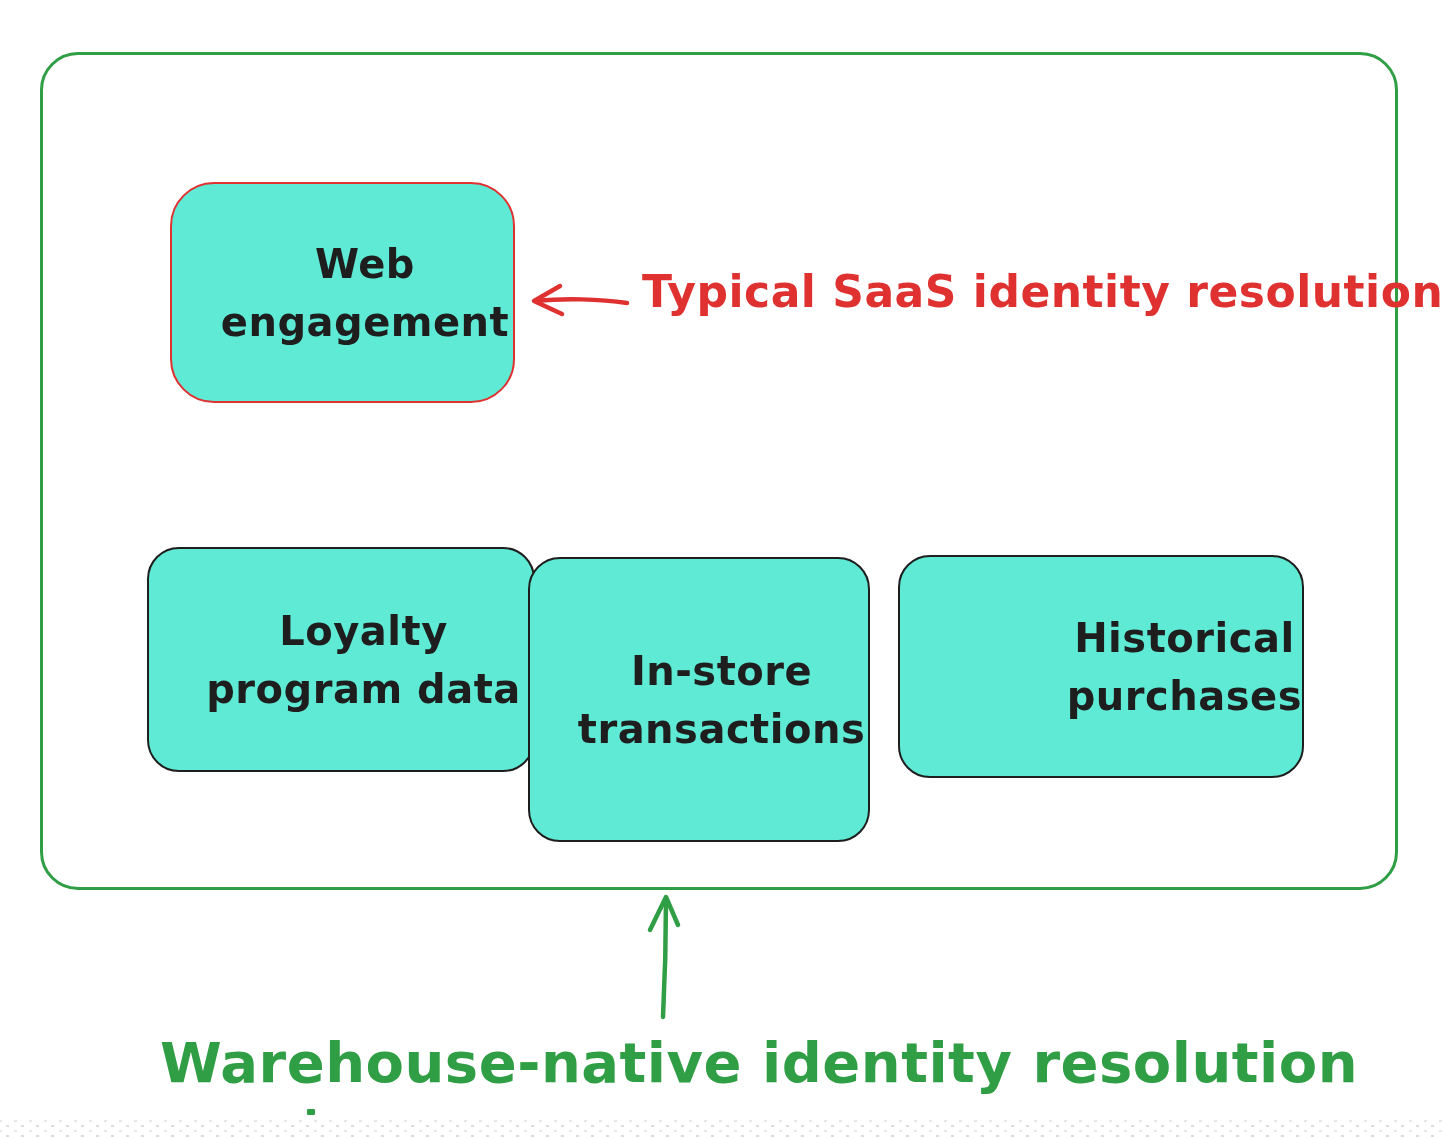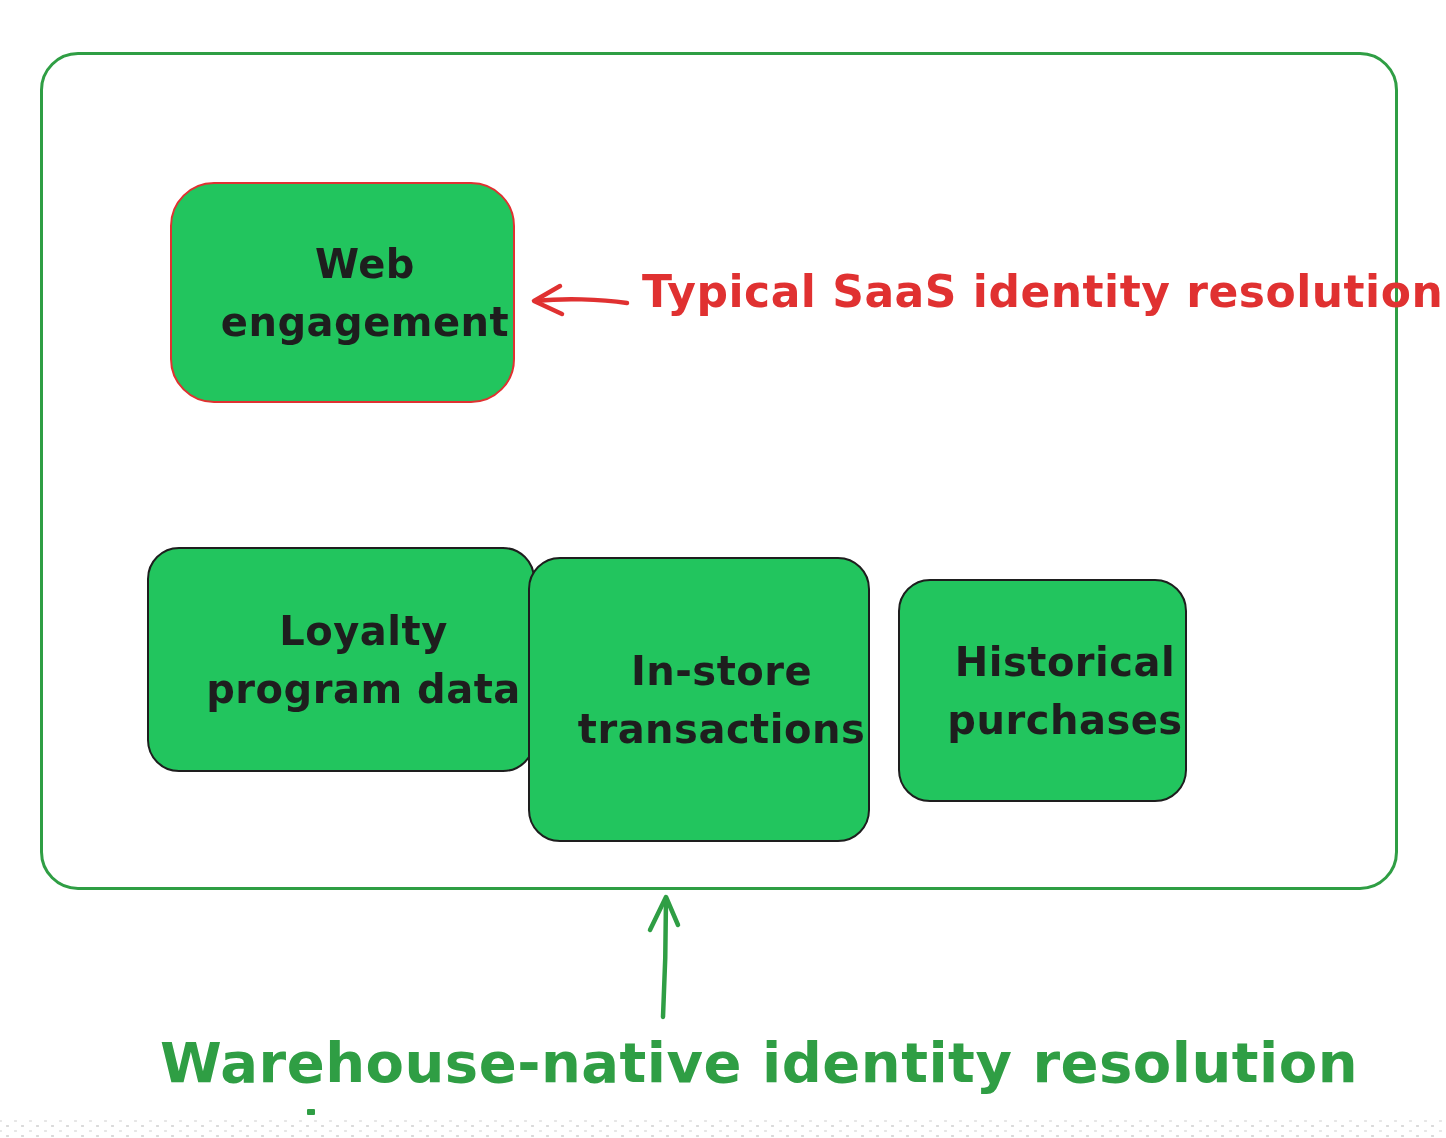--- a/index.html
+++ b/index.html
@@ -26,21 +26,21 @@
     box-sizing: border-box;
     background: transparent;
   }
   .box {
     position: absolute;
     box-sizing: border-box;
     display: flex;
     align-items: center;
     justify-content: center;
     text-align: center;
-    background: #22c55e;
+    background: #5eead4;
     padding-left: 45px;
   }
   .box .label {
     white-space: pre-line;
     color: #1e1e1e;
     font-size: 40px;
     font-weight: 600;
     line-height: 1.45;
     letter-spacing: 0.5px;
   }
@@ -51,21 +51,21 @@
     height: 221px;
     border: 2px solid #e03131;
     border-radius: 44px;
   }
   .black-box {
     border: 2.5px solid #1e1e1e;
     border-radius: 32px;
   }
   .box-loyalty   { left: 147px; top: 547px; width: 388px; height: 225px; }
   .box-instore   { left: 528px; top: 557px; width: 342px; height: 285px; }
-  .box-historic  { left: 898px; top: 579px; width: 289px; height: 223px; }
+  .box-historic  { left: 898px; top: 555px; width: 406px; height: 223px; justify-content: flex-end; }
 
   .annotation-saas {
     position: absolute;
     left: 642px;
     top: 266px;
     width: 760px;
     color: #e03131;
     font-size: 44px;
     font-weight: 600;
     letter-spacing: 0.5px;

